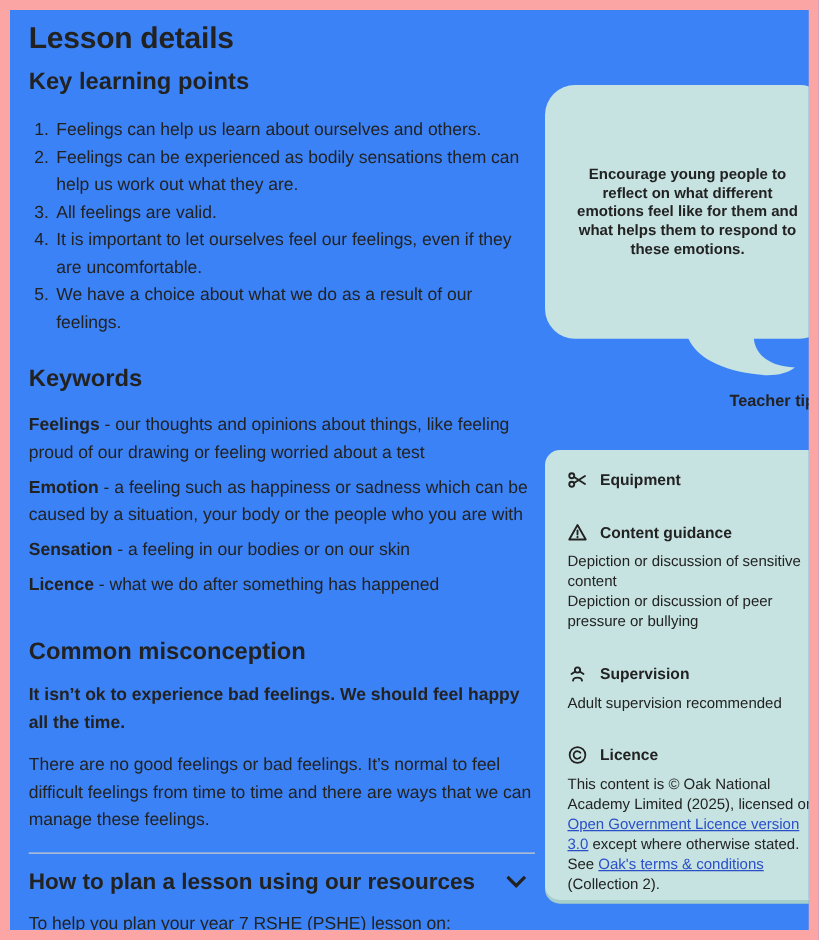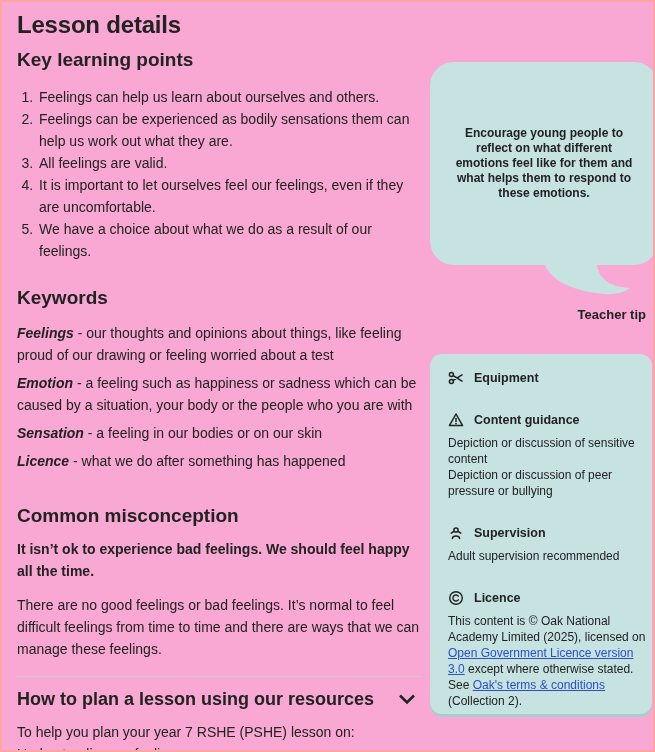--- a/index.html
+++ b/index.html
@@ -6,22 +6,22 @@
   html, body { margin: 0; padding: 0; }
   body {
     width: 655px; height: 752px;
     background: #ffffff;
     font-family: "Liberation Sans", "DejaVu Sans", sans-serif;
     color: #222222;
   }
   .page {
     position: relative;
     width: 655px; height: 752px;
-    border: 2px solid #fca5a5;
-    background: #f9a8d4;
+    border: 8px solid #fca5a5;
+    background: #3b82f6;
     overflow: hidden;
   }
   
   .main {
     position: absolute;
     left: 15px; top: 8px;
     width: 405px;
   }
   .h1 {
     font-size: 24px; line-height: 30px; font-weight: bold;
@@ -38,21 +38,21 @@
     margin: 14px 0 0 0;
     padding-left: 20px;
     font-size: 14px; line-height: 22px;
   }
   ol.klp-list li { padding-left: 2px; }
   .kw-entries { margin-top: 12px; }
   .kw-entry {
     font-size: 14px; line-height: 22px;
     margin: 0 0 6px 0;
   }
-  .kw-term { font-weight: bold; font-style: italic; }
+  .kw-term { font-weight: bold; }
   .mc-statement {
     font-size: 14px; line-height: 22px; font-weight: bold;
     margin: 10px 0 0 0;
   }
   .mc-response {
     font-size: 14px; line-height: 22px;
     margin: 12px 0 0 0;
   }
   .divider {
     border: none;

